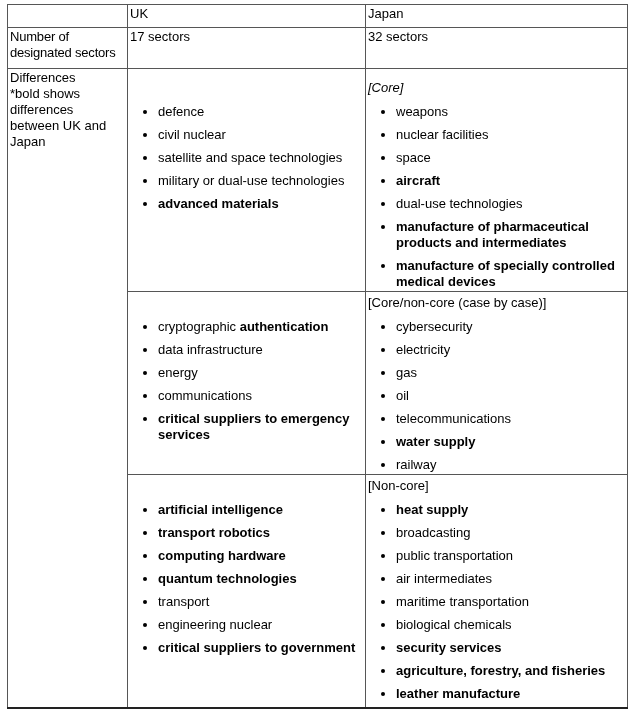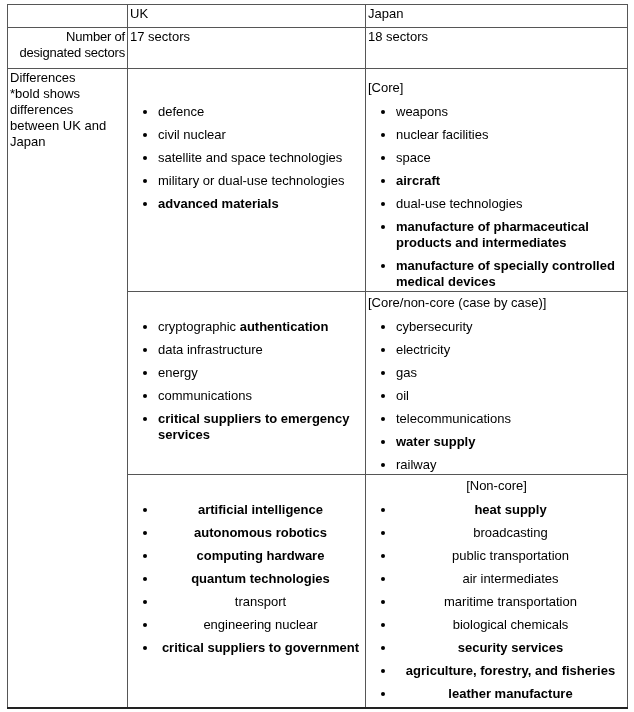--- a/index.html
+++ b/index.html
@@ -33,40 +33,40 @@
     overflow: hidden;
   }
   col.c1 { width: 120px; }
   col.c2 { width: 238px; }
   col.c3 { width: 262px; }
 
   tr.header-row td { height: 20px; }
   tr.count-row td  { height: 38px; }
   tr.sec-1 td { height: 219px; }
   tr.sec-2 td { height: 179px; }
-  tr.sec-3 td { height: 230px; text-align: center; }
+  tr.sec-3 td { height: 230px; }
 
-  .label-cell { letter-spacing: -0.2px; text-align: right; }
+  .label-cell { letter-spacing: -0.2px; }
 
   .diff-note { }
 
   ul.items {
     margin: 8px 0 0 0;
     padding: 0 0 0 28px;
     list-style: disc;
   }
   ul.items li { margin: 0 0 7px 0; }
   ul.items li:last-child { margin-bottom: 0; }
 
   ul.uk-1 { margin-top: 34px; }
   ul.uk-2 { margin-top: 26px; }
   ul.uk-3 { margin-top: 26px; }
 
   .cat { margin-top: 2px; }
-  .cat-1 { margin-top: 10px; }
+  .cat-1 { margin-top: 10px; font-style: italic; }
 
   .b { font-weight: bold; }
 </style>
 </head>
 <body>
 
 <div class="page">
   <table class="cmp">
     <colgroup>
       <col class="c1">
@@ -77,21 +77,21 @@
     <tbody>
         <tr class="header-row">
       <td></td>
       <td>UK</td>
       <td>Japan</td>
     </tr>
 
     <tr class="count-row">
       <td class="label-cell">Number of designated sectors</td>
       <td>17 sectors</td>
-      <td>18 sectors</td>
+      <td>32 sectors</td>
     </tr>
 
     <tr class="sec-1">
       <td rowspan="3">
         <div>Differences</div>
         <div class="diff-note">*bold shows differences between UK and Japan</div>
       </td>
       <td>
         <ul class="items uk-1">
               <li><span>defence</span></li>
@@ -136,21 +136,21 @@
               <li><span class="b">water supply</span></li>
               <li><span>railway</span></li>
             </ul>
       </td>
     </tr>
 
     <tr class="sec-3">
       <td>
         <ul class="items uk-3">
               <li><span class="b">artificial intelligence</span></li>
-              <li><span class="b">autonomous robotics</span></li>
+              <li><span class="b">transport robotics</span></li>
               <li><span class="b">computing hardware</span></li>
               <li><span class="b">quantum technologies</span></li>
               <li><span>transport</span></li>
               <li><span>engineering nuclear</span></li>
               <li><span class="b">critical suppliers to government</span></li>
             </ul>
       </td>
       <td>
         <div class="cat">[Non-core]</div>
         <ul class="items">

